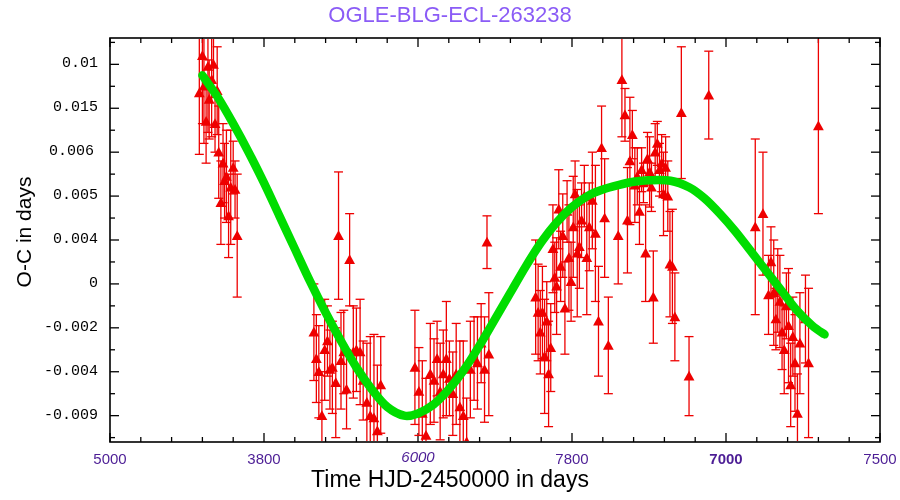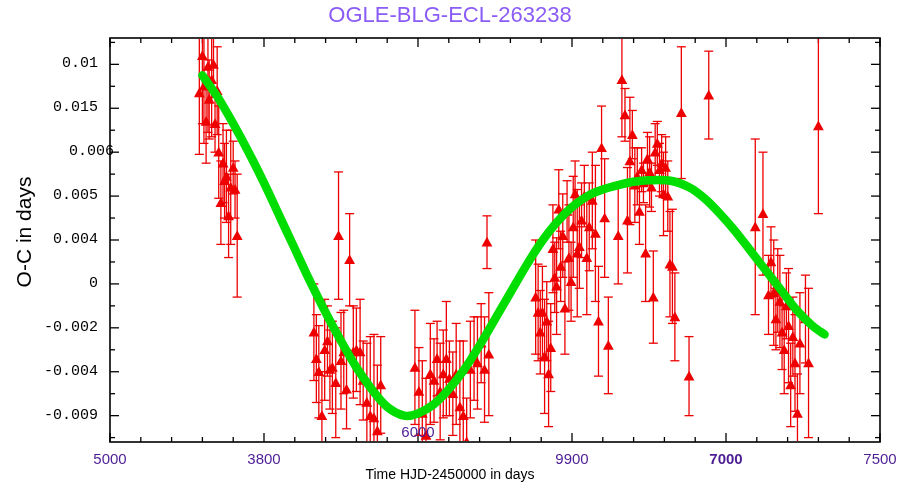--- a/index.html
+++ b/index.html
@@ -5,21 +5,21 @@
   html,body{margin:0;padding:0;background:#ffffff;}
   body{width:900px;height:500px;overflow:hidden;
        font-family:"Liberation Sans","DejaVu Sans",sans-serif;}
   #root{position:relative;width:900px;height:500px;background:#ffffff;}
   #title{
     position:absolute;left:0;top:2px;width:900px;text-align:center;
     font-size:22px;color:#8b5cf6;letter-spacing:0px;
   }
   #xlabel{
     position:absolute;left:0;top:466px;width:900px;text-align:center;
-    font-size:14px;color:#000;
+    font-size:23px;color:#000;
   }
   #ylabel{
     position:absolute;left:-176px;top:220px;width:400px;text-align:center;
     font-size:21px;color:#000;
     transform:rotate(-90deg);transform-origin:center center;
   }
   .ytick-label{
     position:absolute;text-align:right;font-size:15px;color:#000;
     width:70px;right:auto;font-family:Liberation Mono, monospace;
   }
@@ -1024,30 +1024,30 @@
         <polygon points="818.4,120.42608695652174 813,130.14608695652174 823.8,130.14608695652174" fill="#ee0000" stroke="none"></polygon>
       </g>
     <g id="fit-layer" clip-path="url(#pclip)">
         <path d="M 202.40 75.33 C 204.97 78.99, 212.67 89.23, 217.80 97.28 C 222.93 105.33, 228.07 114.48, 233.20 123.63 C 238.33 132.78, 243.47 142.29, 248.60 152.17 C 253.73 162.05, 258.87 172.30, 264.00 182.91 C 269.13 193.53, 274.27 204.87, 279.40 215.85 C 284.53 226.83, 289.67 237.80, 294.80 248.78 C 299.93 259.76, 305.07 271.11, 310.20 281.72 C 315.33 292.33, 320.47 302.58, 325.60 312.46 C 330.73 322.34, 335.87 331.85, 341.00 341.00 C 346.13 350.15, 351.27 359.30, 356.40 367.35 C 361.53 375.40, 366.67 382.72, 371.80 389.30 C 376.93 395.89, 381.81 402.48, 387.20 406.87 C 392.59 411.26, 399.01 414.55, 404.14 415.65 C 409.27 416.75, 413.12 415.29, 418.00 413.46 C 422.88 411.63, 428.27 408.70, 433.40 404.67 C 438.53 400.65, 443.67 395.16, 448.80 389.30 C 453.93 383.45, 459.07 376.86, 464.20 369.54 C 469.33 362.22, 474.47 353.81, 479.60 345.39 C 484.73 336.97, 489.87 327.83, 495.00 319.04 C 500.13 310.26, 505.27 301.48, 510.40 292.70 C 515.53 283.91, 520.67 274.76, 525.80 266.35 C 530.93 257.93, 536.07 249.51, 541.20 242.20 C 546.33 234.88, 551.47 228.29, 556.60 222.43 C 561.73 216.58, 566.87 211.46, 572.00 207.07 C 577.13 202.67, 582.27 199.01, 587.40 196.09 C 592.53 193.16, 597.67 191.33, 602.80 189.50 C 607.93 187.67, 613.07 186.39, 618.20 185.11 C 623.33 183.83, 628.47 182.62, 633.60 181.82 C 638.73 181.01, 642.84 180.46, 649.00 180.28 C 655.16 180.10, 663.89 179.55, 670.56 180.72 C 677.23 181.89, 683.39 184.38, 689.04 187.30 C 694.69 190.23, 699.31 193.89, 704.44 198.28 C 709.57 202.67, 714.71 208.16, 719.84 213.65 C 724.97 219.14, 730.11 225.00, 735.24 231.22 C 740.37 237.44, 745.51 244.39, 750.64 250.98 C 755.77 257.57, 760.91 264.15, 766.04 270.74 C 771.17 277.33, 776.31 283.91, 781.44 290.50 C 786.57 297.09, 791.71 304.41, 796.84 310.26 C 801.97 316.12, 807.62 321.61, 812.24 325.63 C 816.86 329.66, 822.51 332.95, 824.56 334.41" fill="none" stroke="#00dd00" stroke-width="8.5" stroke-linecap="round" stroke-linejoin="round"></path>
       </g>
   </svg>
 
   <div id="ytick-labels">
       <div class="ytick-label" style="left: 28px; top: 55.3478px;">0.01</div>
       <div class="ytick-label" style="left: 28px; top: 99.2609px;">0.015</div>
-      <div class="ytick-label" style="left: 44px; top: 143.174px;">0.006</div>
+      <div class="ytick-label" style="left: 24px; top: 143.174px;">0.006</div>
       <div class="ytick-label" style="left: 28px; top: 187.087px;">0.005</div>
       <div class="ytick-label" style="left: 28px; top: 231px;">0.004</div>
       <div class="ytick-label" style="left: 28px; top: 274.913px;">0</div>
       <div class="ytick-label" style="left: 28px; top: 318.826px;">-0.002</div>
       <div class="ytick-label" style="left: 28px; top: 362.739px;">-0.004</div>
       <div class="ytick-label" style="left: 28px; top: 406.652px;">-0.009</div>
     </div>
   <div id="xtick-labels">
       <div class="xtick-label" style="left: 70px; top: 450px;">5000</div>
       <div class="xtick-label" style="left: 224px; top: 450px;">3800</div>
-      <div class="xtick-label" style="left: 378px; top: 423px;">6000</div>
-      <div class="xtick-label" style="left: 532px; top: 450px;">9900</div>
+      <div class="xtick-label" style="left: 378px; top: 448px; font-style: italic;">6000</div>
+      <div class="xtick-label" style="left: 532px; top: 450px;">7800</div>
       <div class="xtick-label" style="left: 686px; top: 450px; font-weight: bold;">7000</div>
       <div class="xtick-label" style="left: 840px; top: 450px;">7500</div>
     </div>
 
 </div>
 
 </body></html>

